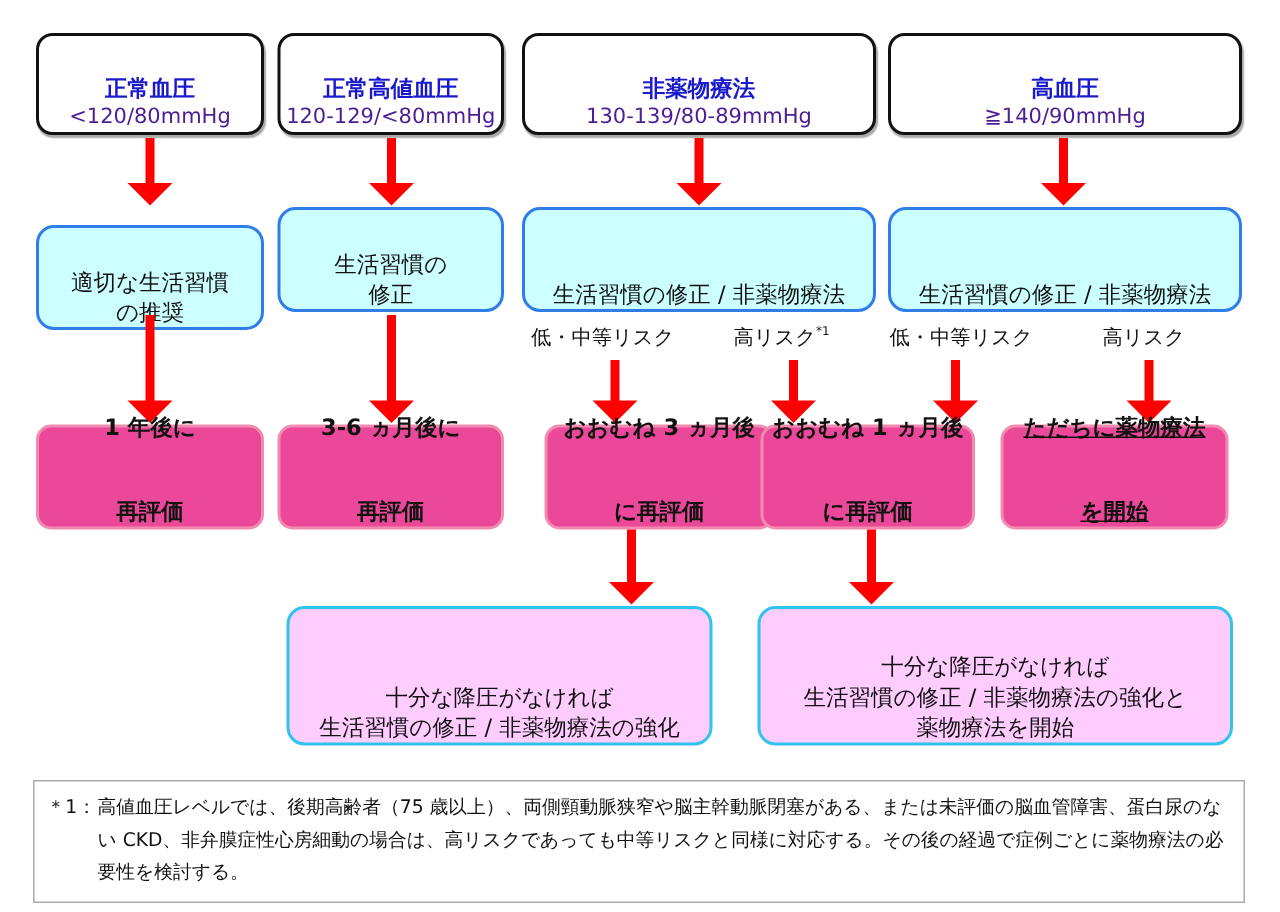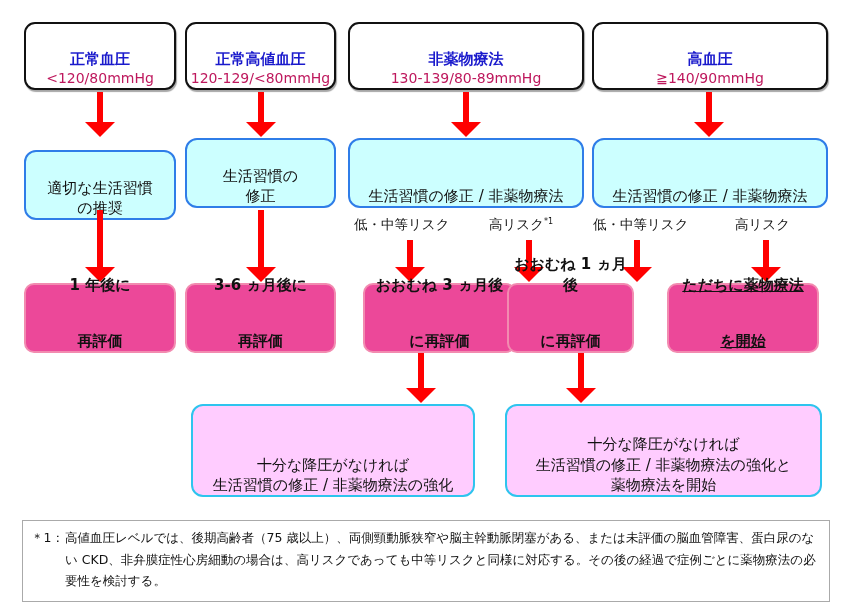--- a/index.html
+++ b/index.html
@@ -3,21 +3,21 @@
 <meta charset="utf-8">
 <style>
   html, body { margin: 0; padding: 0; background: #ffffff; }
   body { width: 853px; height: 608px; position: relative; overflow: hidden;
          font-family: "DejaVu Sans", "Liberation Sans", sans-serif; color: #111; }
   .box { position: absolute; box-sizing: border-box; display: flex; flex-direction: column;
          align-items: center; justify-content: flex-end; text-align: center; line-height: 1.35; }
   .cat { border: 2.5px solid #111; border-radius: 11px; background: #fff;
          box-shadow: 1px 2px 1px rgba(0,0,0,0.35); }
   .cat .name { color: #1a1acc; font-weight: bold; font-size: 15px; }
-  .cat .range { font-size: 14px; color: #be185d; }
+  .cat .range { font-size: 14px; color: #4c1d95; }
   .life { border: 2.5px solid #2f7de8; border-radius: 12px; background: #ccffff; font-size: 15px; }
   .eval { border: 2.5px solid #f28bb0; border-radius: 10px; background: #ec4899; font-size: 15px; font-weight: bold; gap: 36px; }
   .final { border: 2.5px solid #2ec4ee; border-radius: 12px; background: #ffccff; font-size: 15px; }
   .risk { position: absolute; font-size: 13.5px; white-space: nowrap; }
   .risk sup { font-size: 8px; }
   .arrow { position: absolute; width: 30px; }
   .arrow .shaft { position: absolute; left: 12px; width: 6px; top: 0; background: #ff0000; }
   .arrow .head { position: absolute; left: 0; bottom: 0; width: 0; height: 0;
                  border-left: 15px solid transparent; border-right: 15px solid transparent;
                  border-top: 15px solid #ff0000; }
@@ -121,21 +121,21 @@
   <span>再評価</span>
 </div>
 <div class="box eval" style="left:185px;top:283px;width:151px;height:70px;">
   <span>3-6 ヵ月後に</span>
   <span>再評価</span>
 </div>
 <div class="box eval" style="left:346px;top:283px;width:153px;height:70px;margin-left:17px;">
   <span>おおむね 3 ヵ月後</span>
   <span>に再評価</span>
 </div>
-<div class="box eval" style="left:507px;top:283px;width:127px;height:70px;">
+<div class="box eval" style="left:507px;top:283px;width:143px;height:70px;">
   <span>おおむね 1 ヵ月後</span>
   <span>に再評価</span>
 </div>
 <div class="box eval" style="left:667px;top:283px;width:152px;height:70px;text-decoration:underline;">
   <span>ただちに薬物療法</span>
   <span>を開始</span>
 </div>
 
 <div class="arrow" style="left:406px;top:353px;height:50px;">
     <div class="shaft" style="height:36px;"></div>

